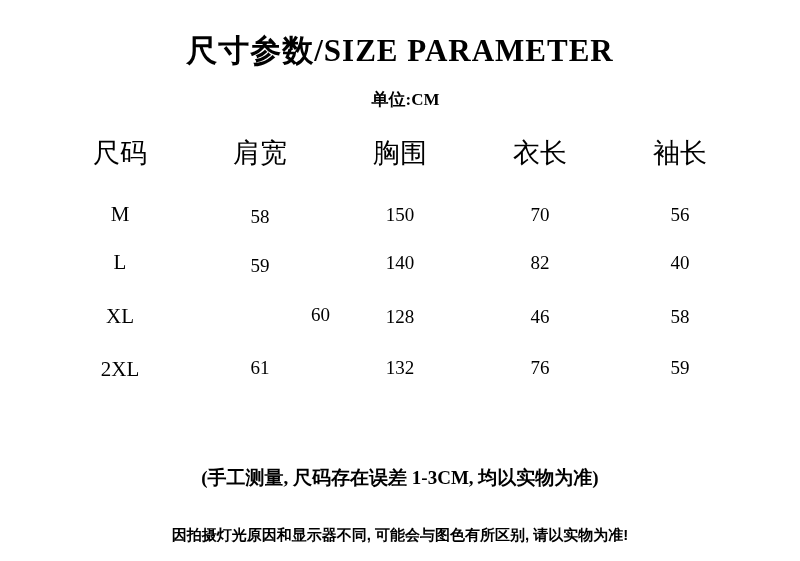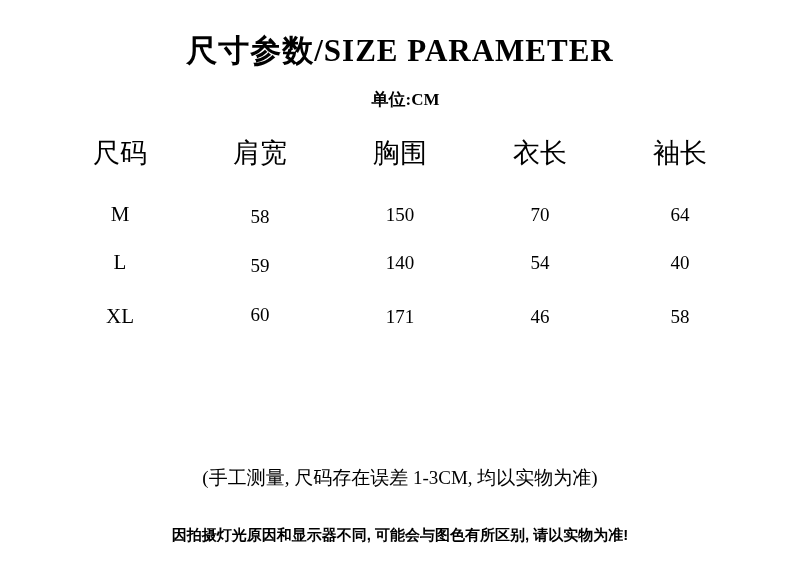--- a/index.html
+++ b/index.html
@@ -62,34 +62,34 @@
   }
   table.size-table td.size-label {
     font-size: 21px;
   }
   
   table.size-table tr.row-0 td.c1 { position: relative; top: 2px; }
   table.size-table tr.row-1 td.c0 { position: relative; top: -3px; }
   table.size-table tr.row-1 td.c2,
   table.size-table tr.row-1 td.c3,
   table.size-table tr.row-1 td.c4 { position: relative; top: -3px; }
-  table.size-table tr.row-2 td.c1 { position: relative; top: -2px; }
+  table.size-table tr.row-2 td.c1 { position: relative; top: -2px; text-align: right; }
   table.size-table tr.row-3 td.c0 { position: relative; top: 2px; }
 
   .footer {
     position: absolute;
     left: 0;
     right: 0;
     bottom: 16px;
     text-align: center;
   }
   .note-main {
     font-family: "Liberation Serif", serif;
     font-size: 19px;
-    font-weight: 400;
+    font-weight: 700;
     color: #000;
     margin-bottom: 9px;
   }
   .note-sub {
     font-family: "Liberation Sans", sans-serif;
     font-size: 15px;
     font-weight: 700;
     color: #000;
     margin-top: 35px;
   }
@@ -112,35 +112,42 @@
         <th>衣长</th>
         <th>袖长</th>
       </tr>
     </thead>
     <tbody>
       <tr class="row-0">
         <td class="size-label c0">M</td>
         <td class="c1">58</td>
         <td class="c2">150</td>
         <td class="c3">70</td>
-        <td class="c4">64</td>
+        <td class="c4">56</td>
       </tr>
       <tr class="row-1">
         <td class="size-label c0">L</td>
         <td class="c1">59</td>
         <td class="c2">140</td>
-        <td class="c3">54</td>
+        <td class="c3">82</td>
         <td class="c4">40</td>
       </tr>
       <tr class="row-2">
         <td class="size-label c0">XL</td>
         <td class="c1">60</td>
-        <td class="c2">171</td>
+        <td class="c2">128</td>
         <td class="c3">46</td>
         <td class="c4">58</td>
+      </tr>
+      <tr class="row-3">
+        <td class="size-label c0">2XL</td>
+        <td class="c1">61</td>
+        <td class="c2">132</td>
+        <td class="c3">76</td>
+        <td class="c4">59</td>
       </tr>
     </tbody>
   </table>
 
   <div class="footer">
     <div class="note-main">(手工测量, 尺码存在误差 1-3CM, 均以实物为准)</div>
     <div class="note-sub">因拍摄灯光原因和显示器不同, 可能会与图色有所区别, 请以实物为准!</div>
   </div>
 
 </div>

